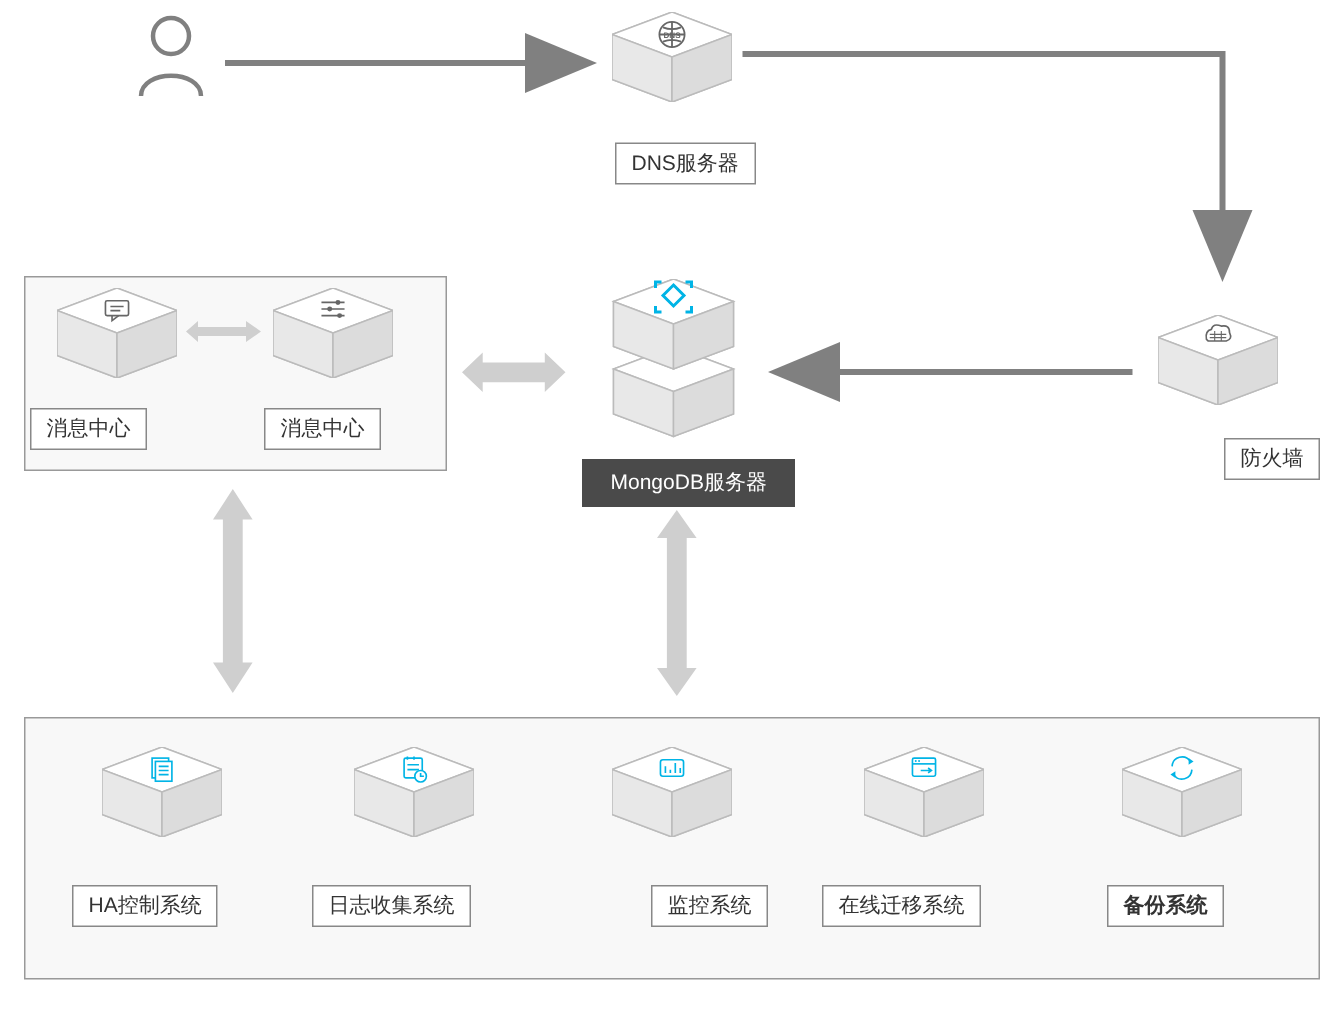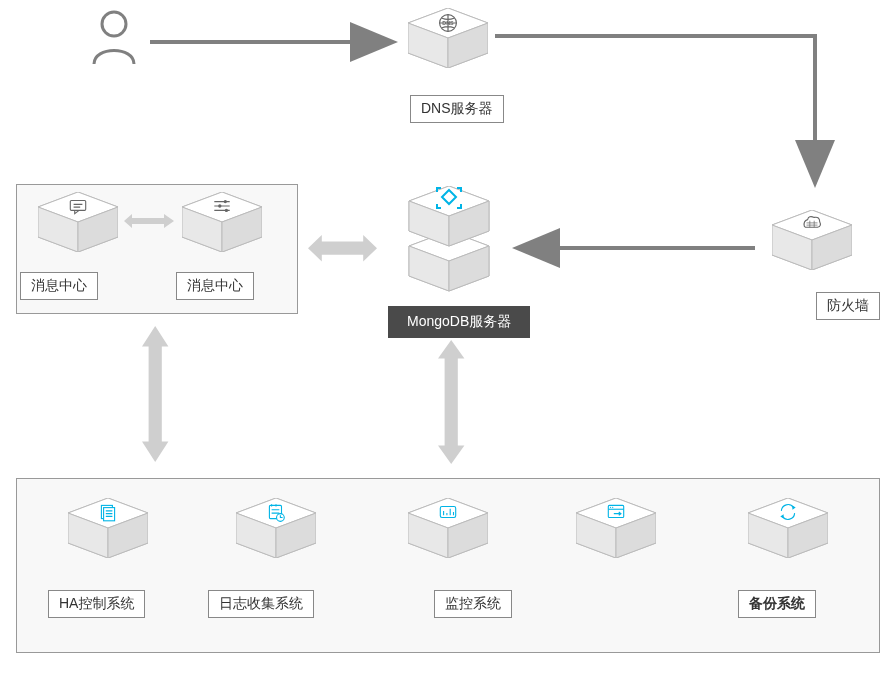--- a/index.html
+++ b/index.html
@@ -216,20 +216,21 @@
         <use href="#cube-shape"></use>
     <g transform="translate(40,14) scale(0.55)">
       <rect x="-14" y="-12" width="28" height="22" rx="2" fill="none" stroke="#00b4e6" stroke-width="2"></rect>
       <path d="M-14 -5 H14" stroke="#00b4e6" stroke-width="2"></path>
       <circle cx="-10" cy="-8.5" r="1.2" fill="#00b4e6"></circle>
           <circle cx="-6" cy="-8.5" r="1.2" fill="#00b4e6"></circle>
       <path d="M-4 3 H8 M5 0 L9 3 L5 6" stroke="#00b4e6" stroke-width="2" fill="none"></path>
     </g>
   </svg>
 </div>
+<div class="label" style="left:548px; top:590px;">在线迁移系统</div>
 
 <div class="cube" style="left:748px; top:498px;">
   <svg viewBox="0 0 80 60">
         <use href="#cube-shape"></use>
     <g transform="translate(40,14) scale(0.55)">
       <path d="M-12 -2 A12 12 0 0 1 10 -8 M12 2 A12 12 0 0 1 -10 8" fill="none" stroke="#00b4e6" stroke-width="2"></path>
       <polygon points="8,-12 14,-8 8,-4" fill="#00b4e6"></polygon>
       <polygon points="-8,12 -14,8 -8,4" fill="#00b4e6"></polygon>
     </g>
   </svg>

